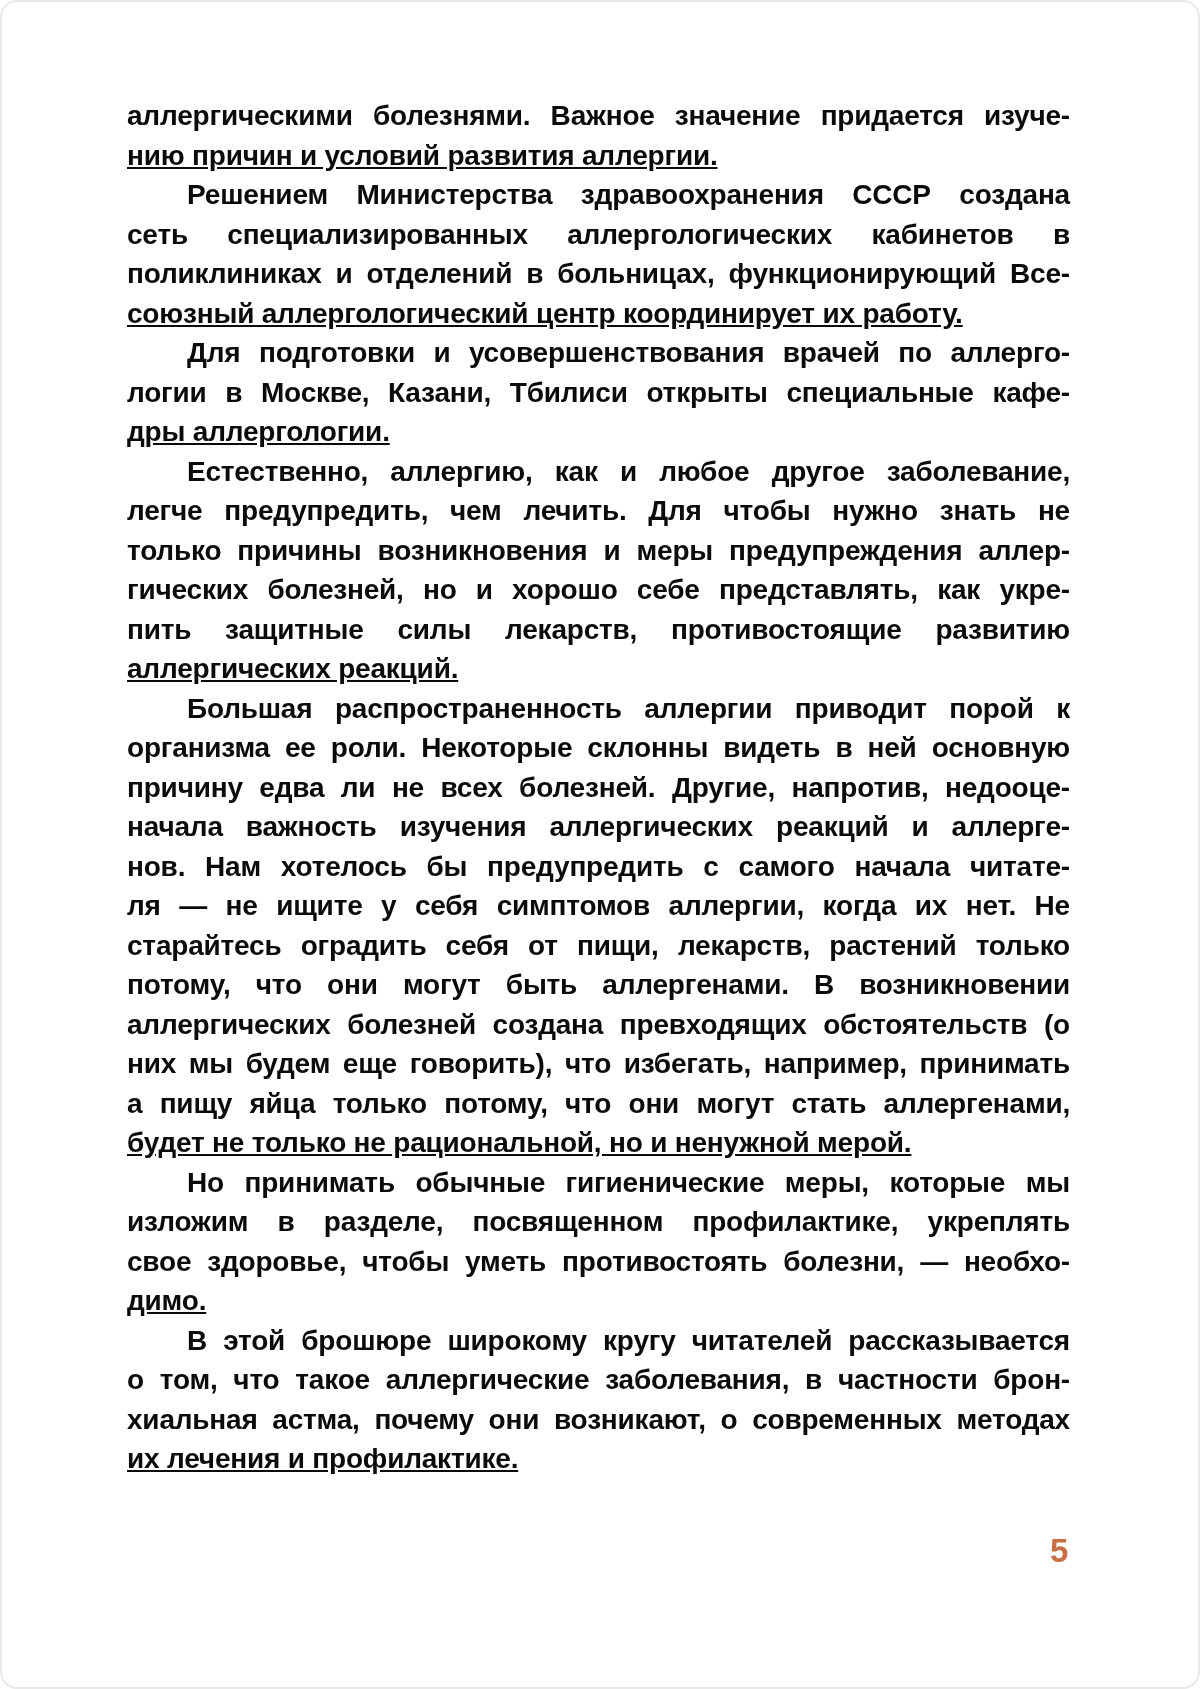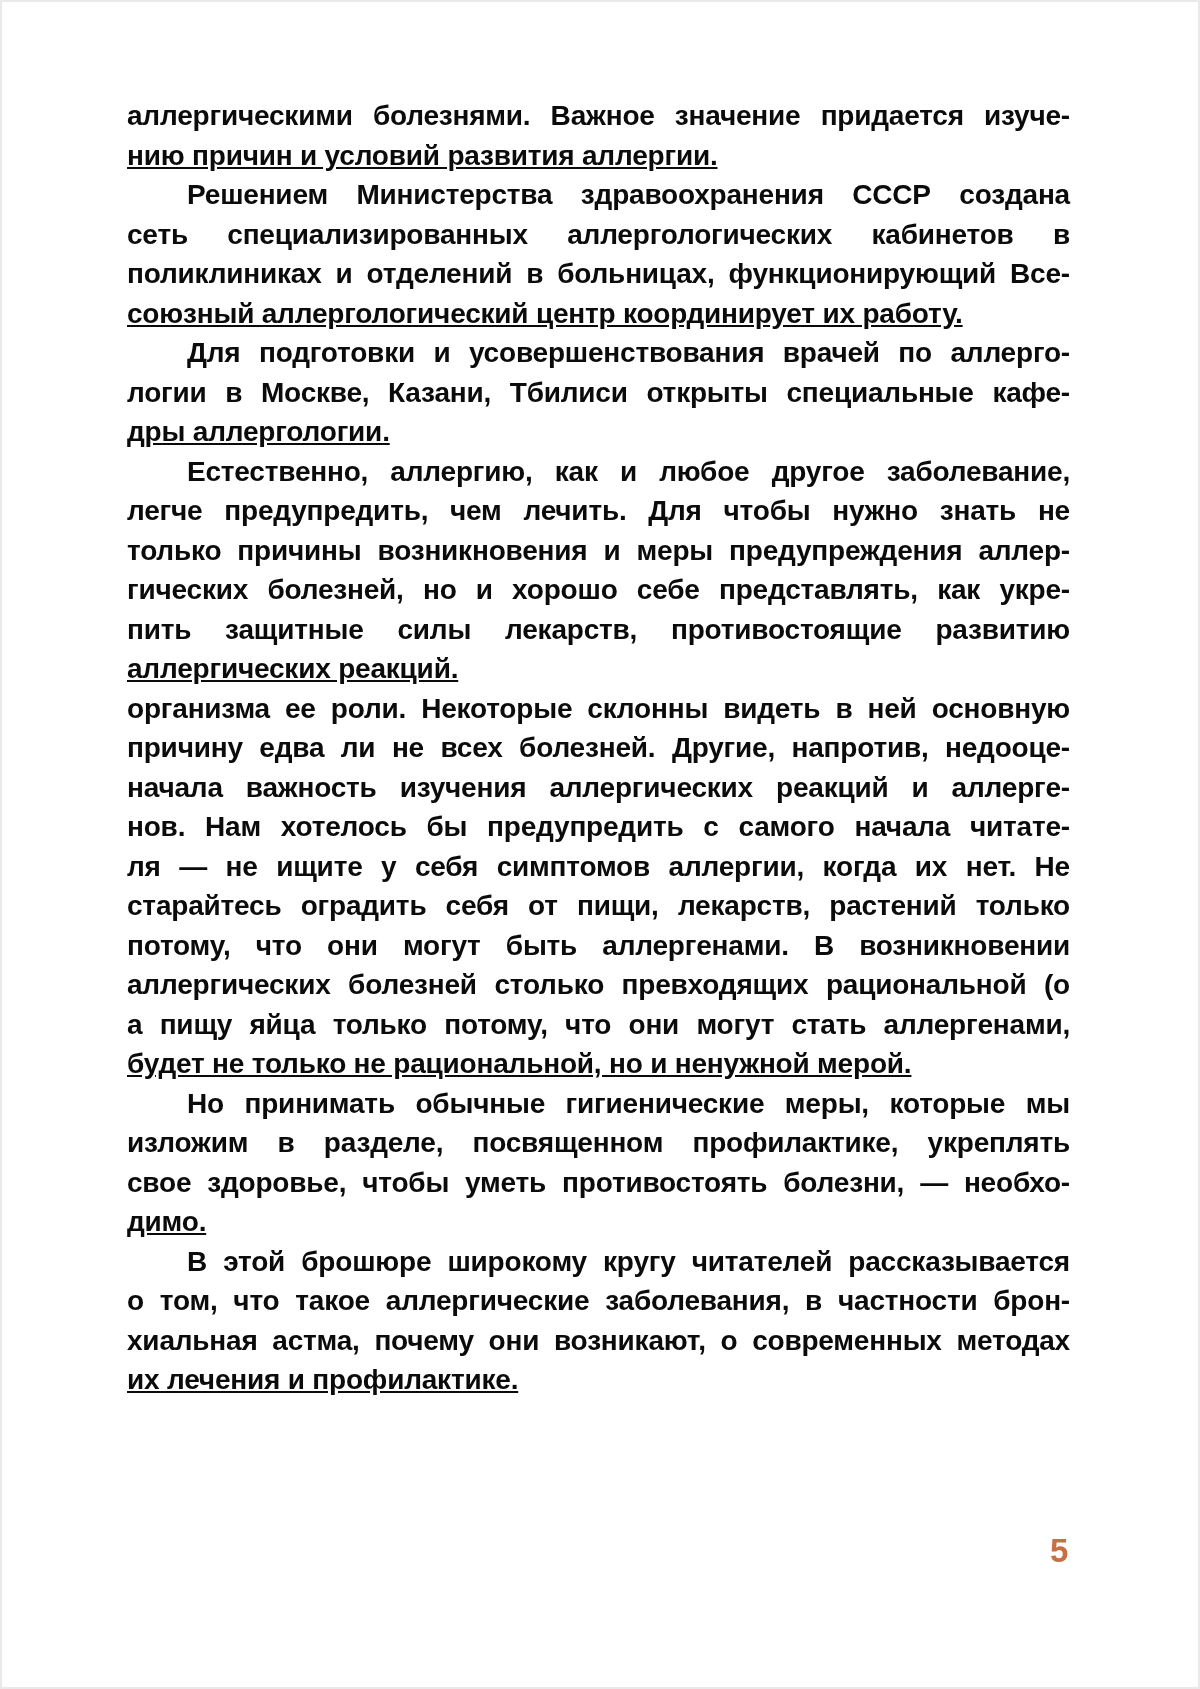--- a/index.html
+++ b/index.html
@@ -6,21 +6,21 @@
   html, body {
     margin: 0;
     padding: 0;
     background: #ffffff;
   }
   .scan-page {
     position: relative;
     width: 1200px;
     height: 1689px;
     background: #ffffff;
-    border-radius: 0;
+    border-radius: 17px;
     box-shadow: inset 0 0 0 2px #e9e9e9;
     font-family: "Liberation Sans", "DejaVu Sans", sans-serif;
     overflow: hidden;
   }
   .text-block {
     position: absolute;
     left: 127px;
     top: 96px;
     width: 943px;
     color: #0b0b0b;
@@ -63,28 +63,30 @@
       <div class="line para-end">союзный аллергологический центр координирует их работу.</div>
       <div class="line indent">Для подготовки и усовершенствования врачей по аллерго-</div>
       <div class="line">логии в Москве, Казани, Тбилиси открыты специальные кафе-</div>
       <div class="line para-end">дры аллергологии.</div>
       <div class="line indent">Естественно, аллергию, как и любое другое заболевание,</div>
       <div class="line">легче предупредить, чем лечить. Для чтобы нужно знать не</div>
       <div class="line">только причины возникновения и меры предупреждения аллер-</div>
       <div class="line">гических болезней, но и хорошо себе представлять, как укре-</div>
       <div class="line">пить защитные силы лекарств, противостоящие развитию</div>
       <div class="line para-end">аллергических реакций.</div>
+      <div class="line indent">Большая распространенность аллергии приводит порой к</div>
       <div class="line">организма ее роли. Некоторые склонны видеть в ней основную</div>
       <div class="line">причину едва ли не всех болезней. Другие, напротив, недооце-</div>
       <div class="line">начала важность изучения аллергических реакций и аллерге-</div>
       <div class="line">нов. Нам хотелось бы предупредить с самого начала читате-</div>
       <div class="line">ля — не ищите у себя симптомов аллергии, когда их нет. Не</div>
       <div class="line">старайтесь оградить себя от пищи, лекарств, растений только</div>
       <div class="line">потому, что они могут быть аллергенами. В возникновении</div>
-      <div class="line">аллергических болезней столько превходящих рациональной (о</div>
+      <div class="line">аллергических болезней создана превходящих обстоятельств (о</div>
+      <div class="line">них мы будем еще говорить), что избегать, например, принимать</div>
       <div class="line">а пищу яйца только потому, что они могут стать аллергенами,</div>
       <div class="line para-end">будет не только не рациональной, но и ненужной мерой.</div>
       <div class="line indent">Но принимать обычные гигиенические меры, которые мы</div>
       <div class="line">изложим в разделе, посвященном профилактике, укреплять</div>
       <div class="line">свое здоровье, чтобы уметь противостоять болезни, — необхо-</div>
       <div class="line para-end">димо.</div>
       <div class="line indent">В этой брошюре широкому кругу читателей рассказывается</div>
       <div class="line">о том, что такое аллергические заболевания, в частности брон-</div>
       <div class="line">хиальная астма, почему они возникают, о современных методах</div>
       <div class="line para-end">их лечения и профилактике.</div>

